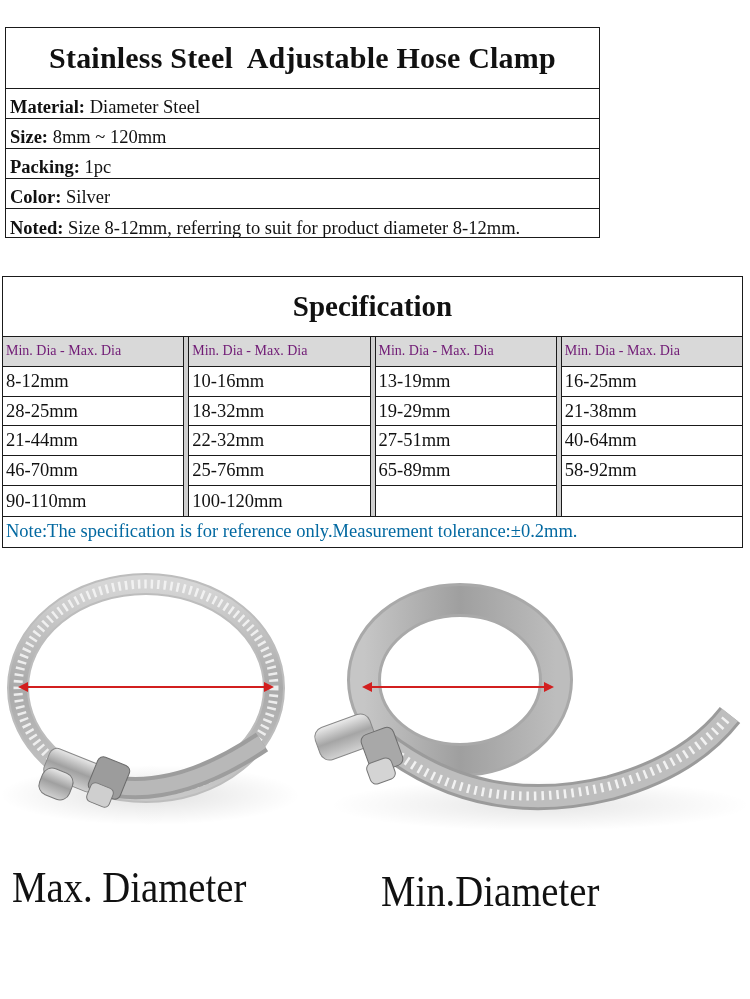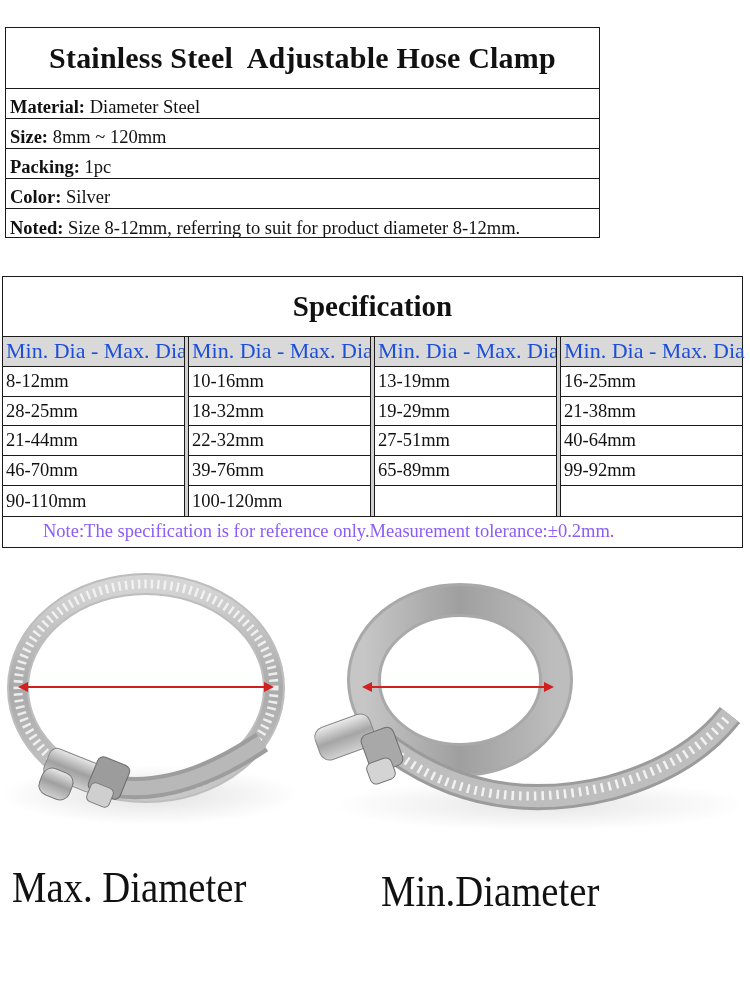--- a/index.html
+++ b/index.html
@@ -35,23 +35,23 @@
   .spec-grid {
     position: relative; height: 180px; display: flex; border-bottom: 1.5px solid #1a1a1a; box-sizing: border-box;
   }
   .spec-col { width: 181px; display: flex; flex-direction: column; box-sizing: border-box; }
   .spec-sep { width: 6px; background: #cfcfcf; border-left: 1.5px solid #1a1a1a; border-right: 1.5px solid #1a1a1a; box-sizing: border-box; }
   .spec-cell {
     height: 30px; box-sizing: border-box; border-bottom: 1.5px solid #1a1a1a;
     display: flex; align-items: center; padding-left: 3px; font-size: 18.5px; white-space: nowrap;
   }
   .spec-cell:last-child { border-bottom: none; }
-  .spec-cell.head { background: #d9d9d9; color: #1d4ed8; font-size: 22px; }
+  .spec-cell.head { background: #d9d9d9; color: #701a75; font-size: 14px; }
   .spec-note {
-    height: 29px; display: flex; align-items: center; padding-left: 3px; font-size: 18.5px; color: #8b5cf6; white-space: nowrap; margin-left: 37px;
+    height: 29px; display: flex; align-items: center; padding-left: 3px; font-size: 18.5px; color: #0369a1; white-space: nowrap;
   }
 
   
   .photo { position: absolute; }
   .photo-max { left: 0; top: 570px; width: 330px; height: 270px; }
   .photo-min { left: 310px; top: 580px; width: 440px; height: 260px; }
 
   .caption {
     position: absolute; font-size: 44px; font-weight: normal; color: #111; white-space: nowrap;
     transform: scaleX(0.88); transform-origin: left center;
@@ -91,39 +91,39 @@
       <div class="spec-cell">21-44mm</div>
       <div class="spec-cell">46-70mm</div>
       <div class="spec-cell">90-110mm</div>
     </div>
     <div class="spec-sep"></div>
     <div class="spec-col">
       <div class="spec-cell head">Min. Dia - Max. Dia</div>
       <div class="spec-cell">10-16mm</div>
       <div class="spec-cell">18-32mm</div>
       <div class="spec-cell">22-32mm</div>
-      <div class="spec-cell">39-76mm</div>
+      <div class="spec-cell">25-76mm</div>
       <div class="spec-cell">100-120mm</div>
     </div>
     <div class="spec-sep"></div>
     <div class="spec-col">
       <div class="spec-cell head">Min. Dia - Max. Dia</div>
       <div class="spec-cell">13-19mm</div>
       <div class="spec-cell">19-29mm</div>
       <div class="spec-cell">27-51mm</div>
       <div class="spec-cell">65-89mm</div>
       <div class="spec-cell"></div>
     </div>
     <div class="spec-sep"></div>
     <div class="spec-col" style="width:181px;">
       <div class="spec-cell head">Min. Dia - Max. Dia</div>
       <div class="spec-cell">16-25mm</div>
       <div class="spec-cell">21-38mm</div>
       <div class="spec-cell">40-64mm</div>
-      <div class="spec-cell">99-92mm</div>
+      <div class="spec-cell">58-92mm</div>
       <div class="spec-cell"></div>
     </div>
   </div>
   <div class="spec-note">Note:The specification is for reference only.Measurement tolerance:±0.2mm.</div>
 </div>
 
 <svg class="photo photo-max" viewBox="0 0 330 270" xmlns="http://www.w3.org/2000/svg">
   <defs>
     <linearGradient id="bandA" x1="0" y1="0" x2="0" y2="1">
       <stop offset="0" stop-color="#d6d6d6"></stop>

